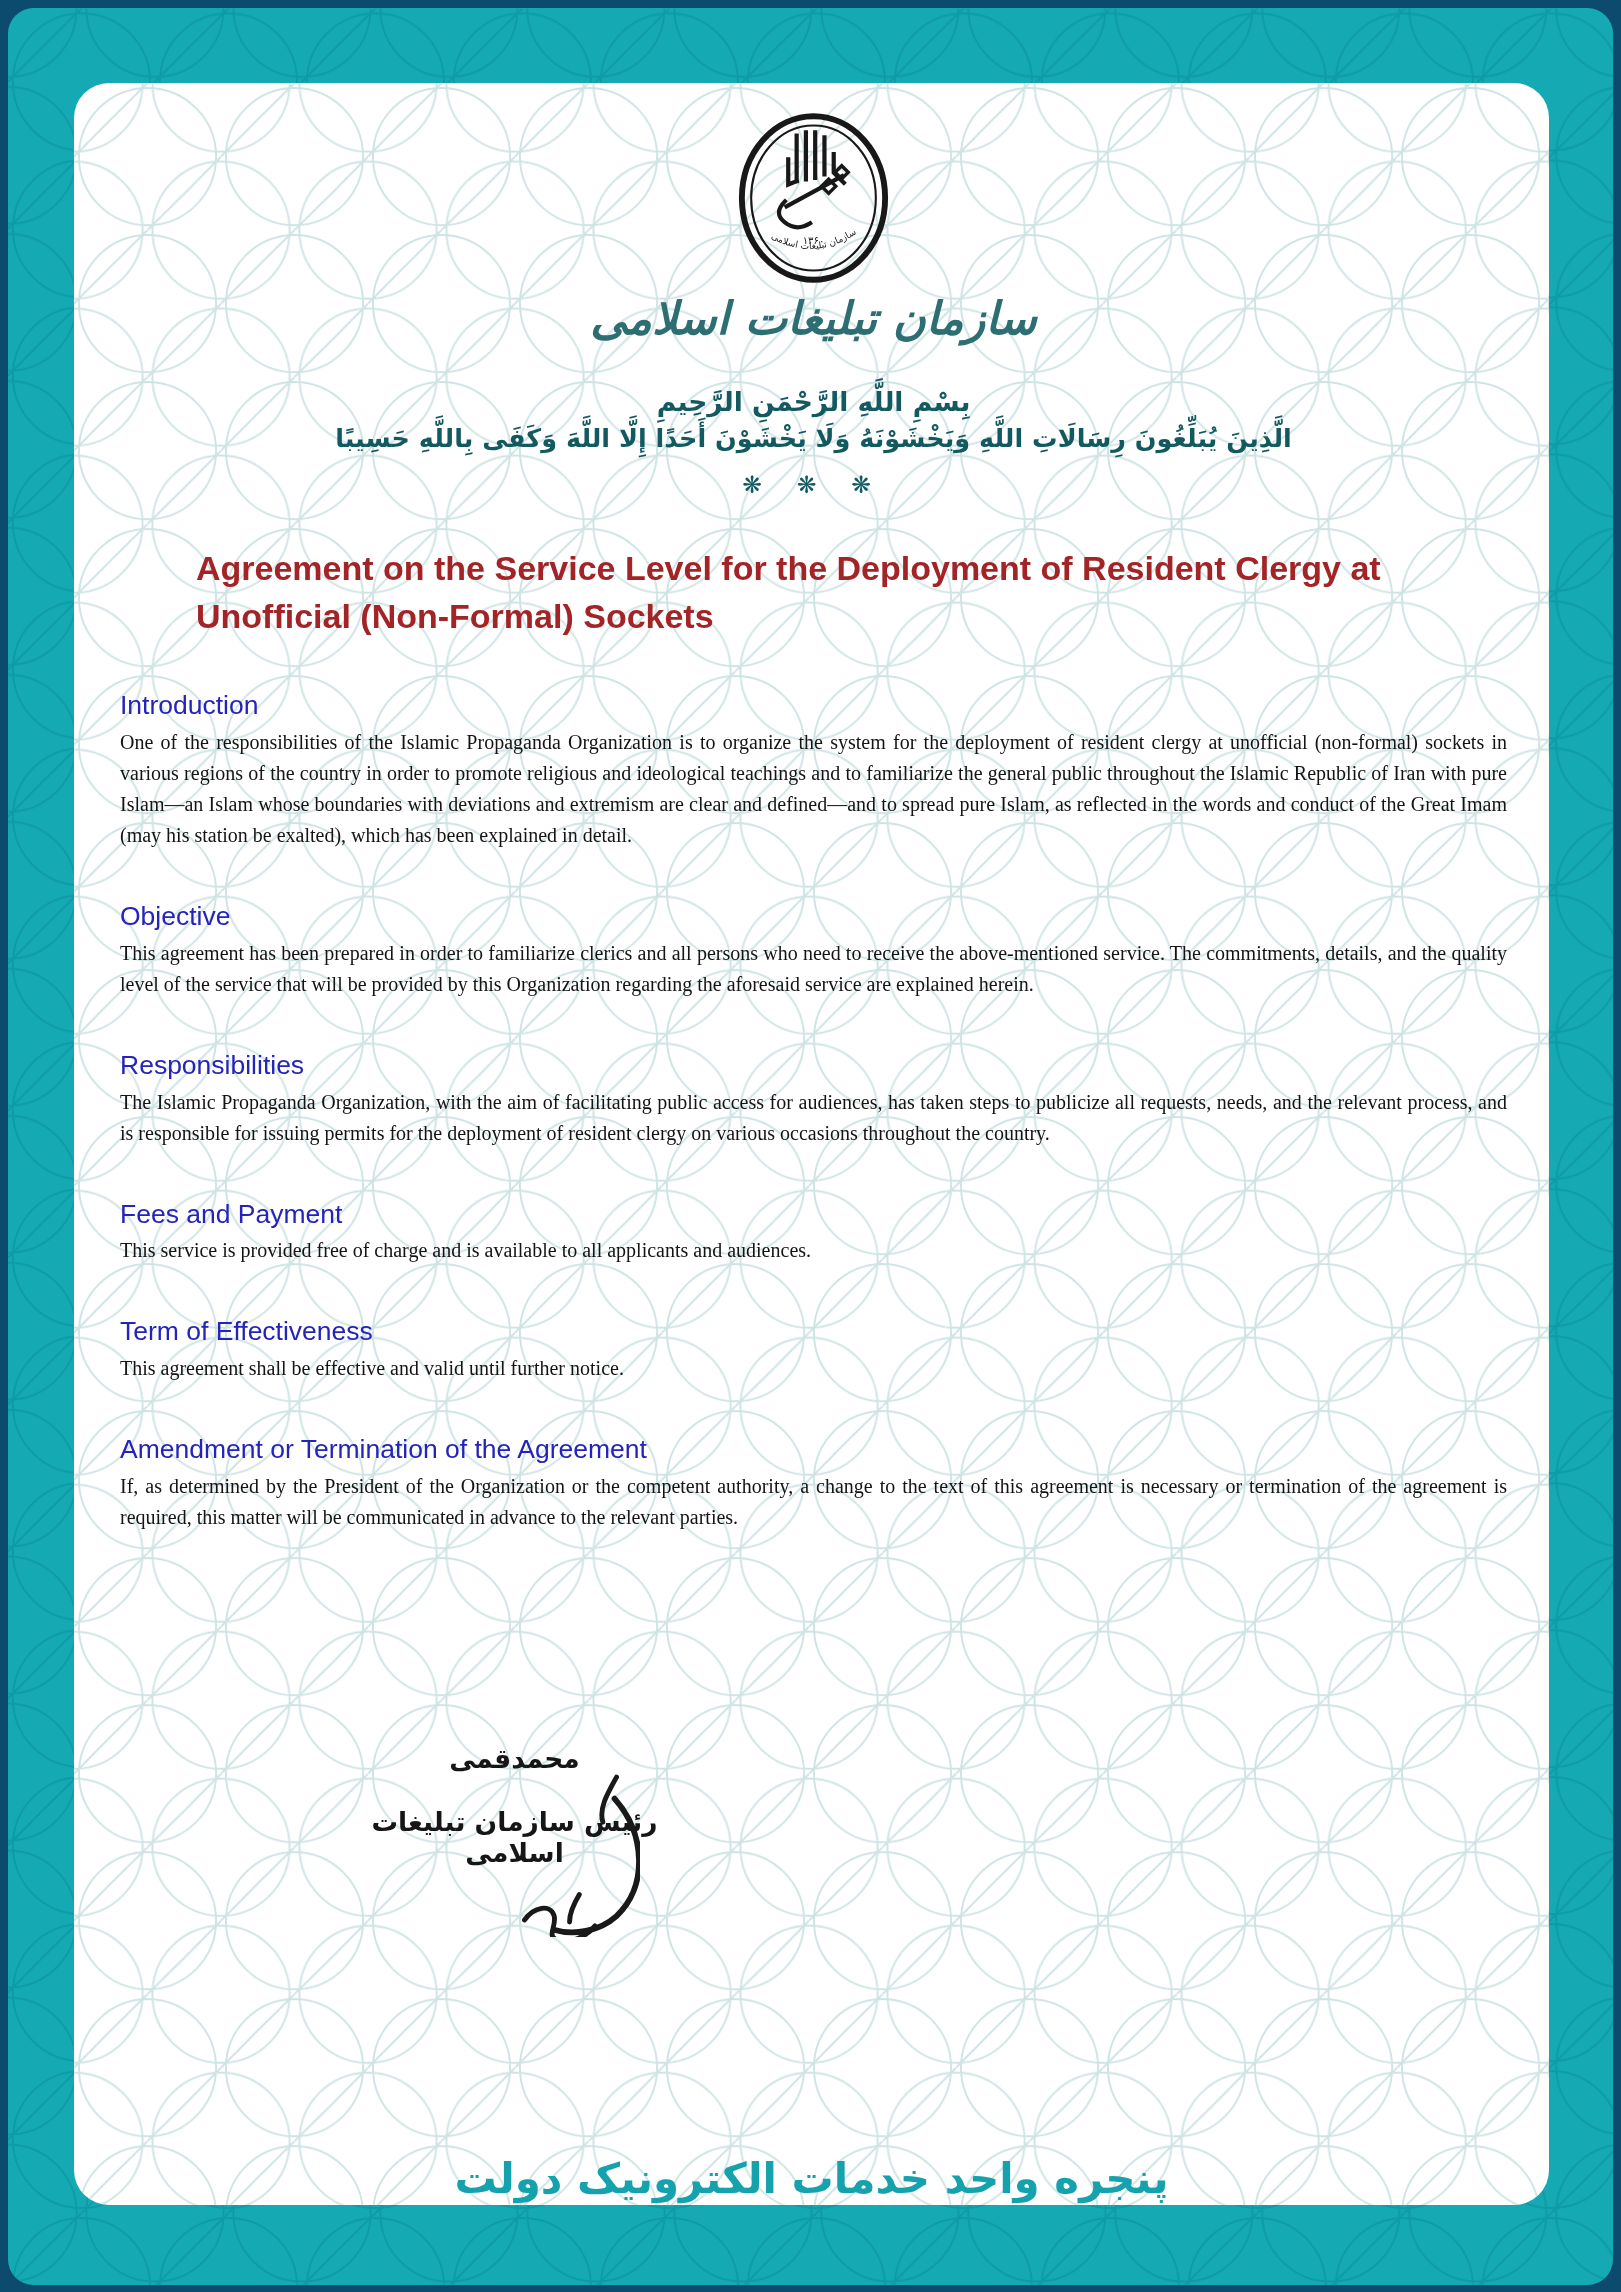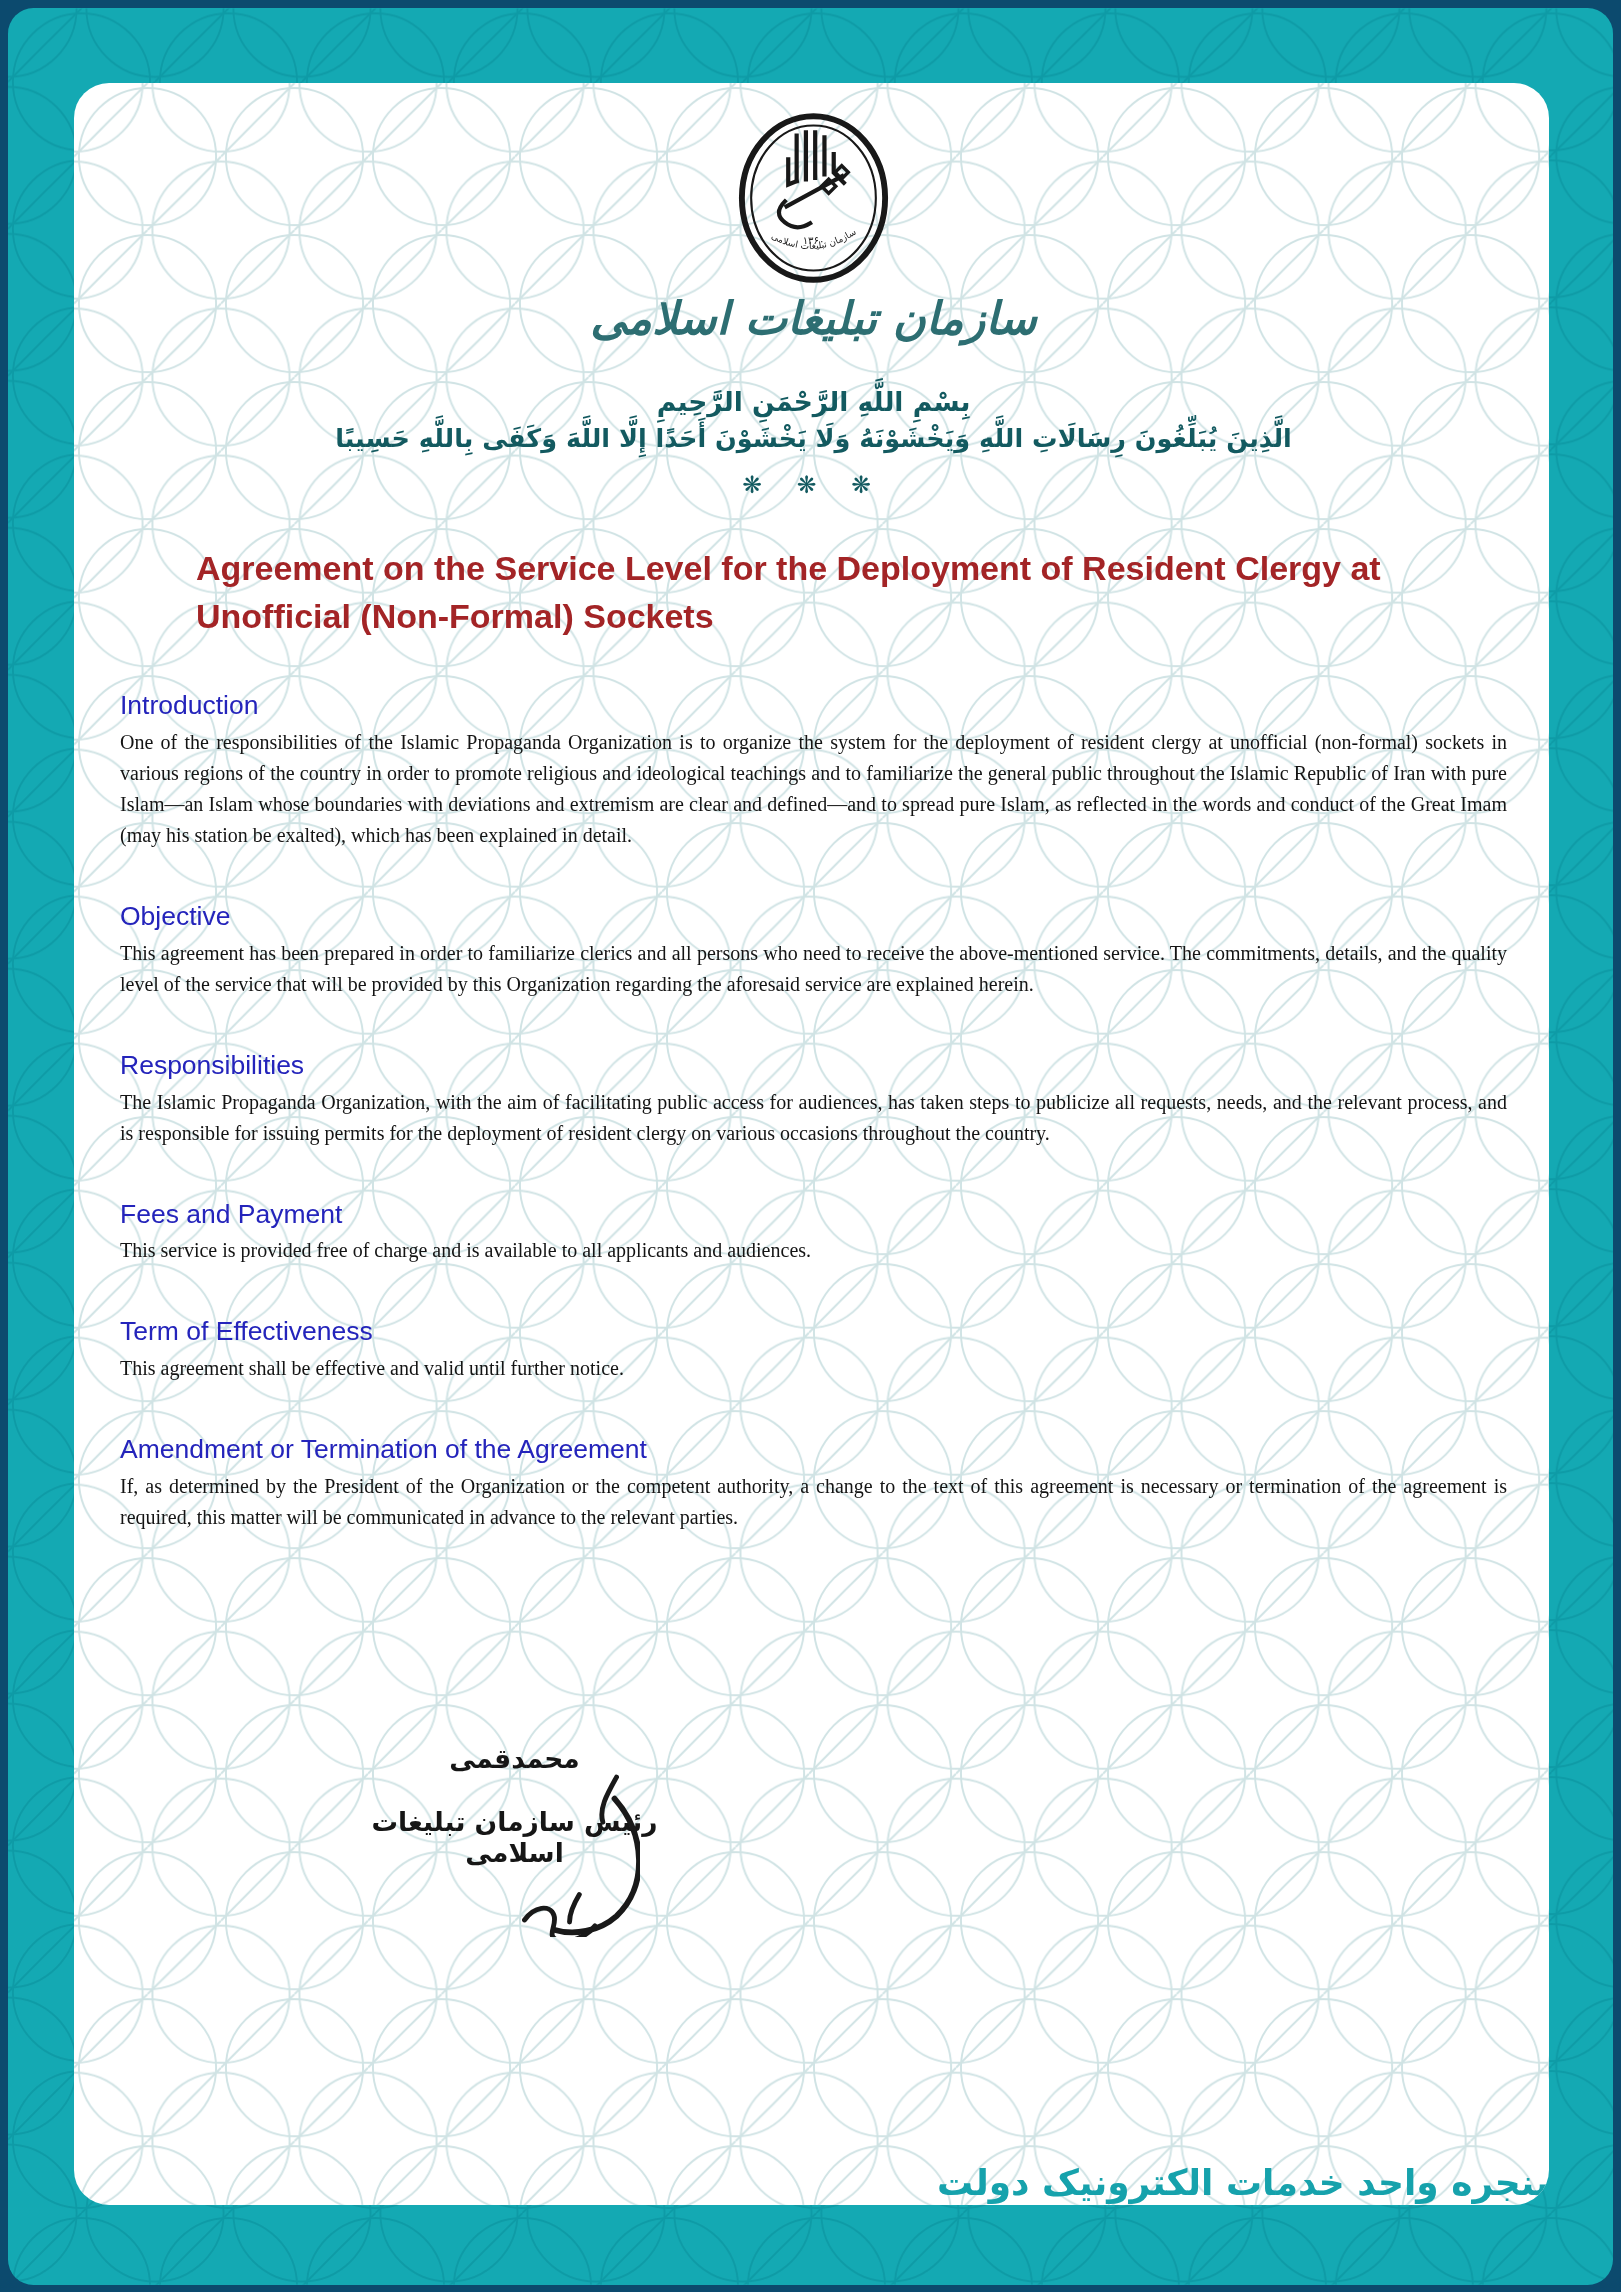--- a/index.html
+++ b/index.html
@@ -56,22 +56,22 @@
   }
   .signature {
     position:absolute; left:274px; top:1660px; width:333px; text-align:center;
     font-family:"DejaVu Sans", sans-serif; font-weight:bold; color:#161616;
     direction:rtl;
   }
   .sig-name { font-size:26.5px; }
   .sig-title { font-size:26.5px; margin-top:32px; }
   .sig-flourish { position:absolute; left:429px; top:1682px; }
   .footer-text {
-    position:absolute; left:0; right:0; bottom:2px; text-align:right;
-    font-family:"DejaVu Sans", sans-serif; font-weight:bold; font-size:36px;
+    position:absolute; left:0; right:0; bottom:2px; text-align:center;
+    font-family:"DejaVu Sans", sans-serif; font-weight:bold; font-size:42px;
     color:#16a2ac; direction:rtl;
   }
 </style>
 </head>
 <body>
 
 <div class="page">
 
   <div class="frame">
     <svg class="frame-pattern" width="1605" height="2277" xmlns="http://www.w3.org/2000/svg" viewBox="0 0 1638 2323">

